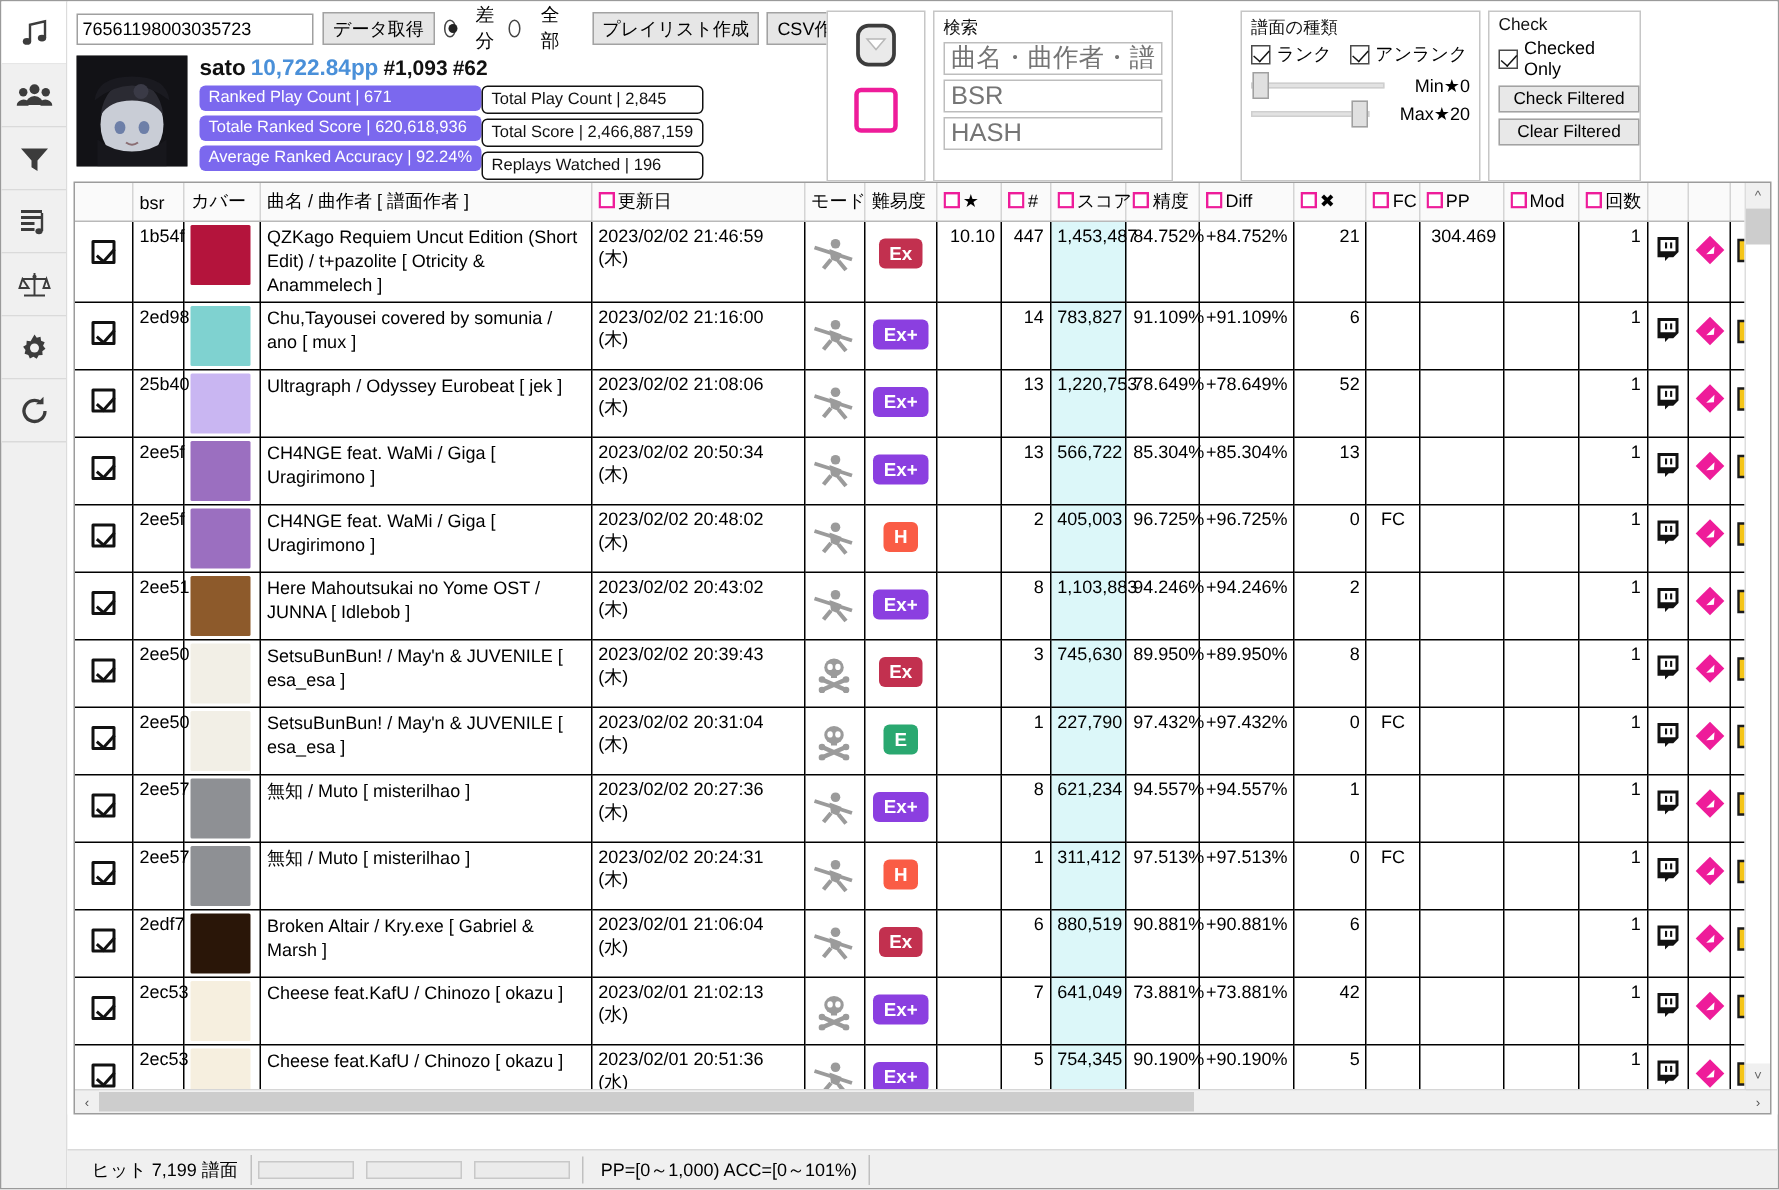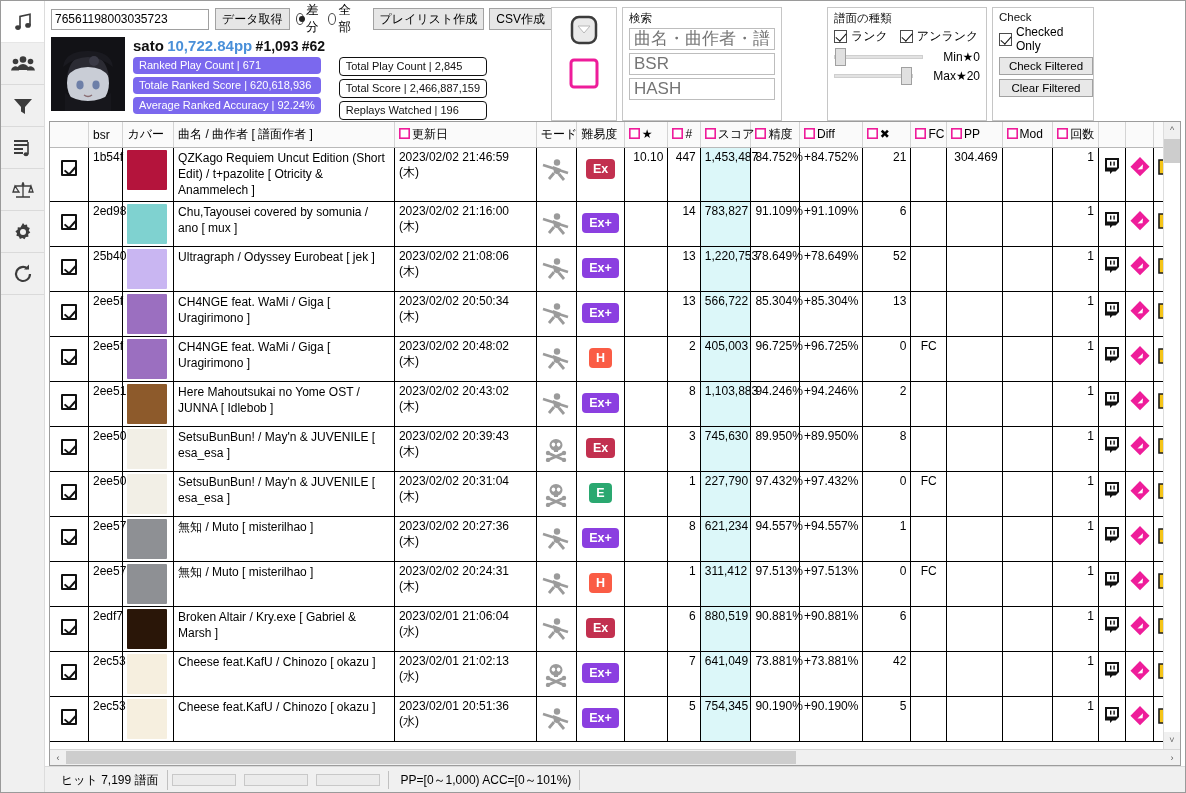--- a/index.html
+++ b/index.html
@@ -70,41 +70,41 @@
     width:158px; height:21px;
     border:1px solid #a0a0a0; background:#fff;
     font-size:12px; padding:1px 3px; line-height:19px;
     color:#000;
   }
   .btn {
     border:1px solid #a2a2a2; background:#e6e6e6;
     font-size:12px; padding:2px 6px; height:22px;
     line-height:17px; color:#000; white-space:nowrap;
   }
-  .radio-wrap { display:flex; align-items:center; gap:2px; font-size:12.5px; }
+  .radio-wrap { display:flex; align-items:center; gap:13px; font-size:12.5px; }
   .radio {
     width:12px; height:12px; border:1.5px solid #444; border-radius:50%;
     display:inline-block; position:relative; background:#fff;
   }
   .radio.on::after {
     content:""; position:absolute; left:2px; top:2px;
     width:6px; height:6px; border-radius:50%; background:#222;
   }
   .topbtns { margin-left:12px; display:flex; gap:5px; }
 
   .profile { display:flex; margin-top:6px; }
   .avatar {
     width:74px; height:74px; flex:0 0 74px;
     background:#101014; position:relative; overflow:hidden;
   }
   .pinfo { margin-left:8px; }
   .pname { font-size:15px; font-weight:bold; color:#111; }
   .ppv { font-size:15px; font-weight:bold; color:#4a90d9; }
   .prank { font-size:14px; font-weight:bold; color:#111; }
-  .badgerows { display:flex; margin-top:3px; gap:18px;justify-content:center;}
+  .badgerows { display:flex; margin-top:3px; gap:0;justify-content:center;}
   .badgecol { display:flex; flex-direction:column; gap:3px; }
   .badge {
     background:#7b68ee; color:#fff; border-radius:4px;
     font-size:11px; padding:1px 6px; white-space:nowrap; display:inline-block;
     line-height:15px;
   }
   .badge.outline { background:#fff; color:#111; border:1px solid #111; }
 
   .panelbox {
     border:1px solid #c6c6c6; background:#fff;
@@ -183,21 +183,21 @@
   .vs-arrow { height:17px; text-align:center; font-size:9px; color:#666; line-height:17px; background:#f0f0f0;}
   .vs-thumb { position:absolute; top:17px; left:0; right:0; height:24px; background:#cdcdcd; }
   .hscroll { height:16px; background:#f0f0f0; display:flex; align-items:center; border-top:1px solid #d6d6d6;}
   .hs-arrow { width:16px; text-align:center; font-size:9px; color:#555;}
   .hs-track { flex:1; position:relative; height:15px; background:#f0f0f0;}
   .hs-thumb { position:absolute; left:0; top:1px; height:13px; width:730px; background:#cdcdcd;}
 
   
   .statusbar {
     height:26px; flex:0 0 26px; background:#f0f0f0; display:flex; align-items:center;
-    border-top:1px solid #dadada; padding-left:8px; gap:0px;
+    border-top:1px solid #dadada; padding-left:8px; gap:0px;margin-top:23px;
   }
   .st-text { font-size:12px; padding:0 8px; border-right:1px solid #c0c0c0; line-height:20px;}
   .st-bar { width:64px; height:12px; border:1px solid #c8c8c8; background:#ebebeb; margin:0 4px;}
   .st-sep { width:1px; height:18px; background:#c0c0c0; margin:0 4px;}
 </style>
 </head>
 <body>
 
 <div class="window">
 

